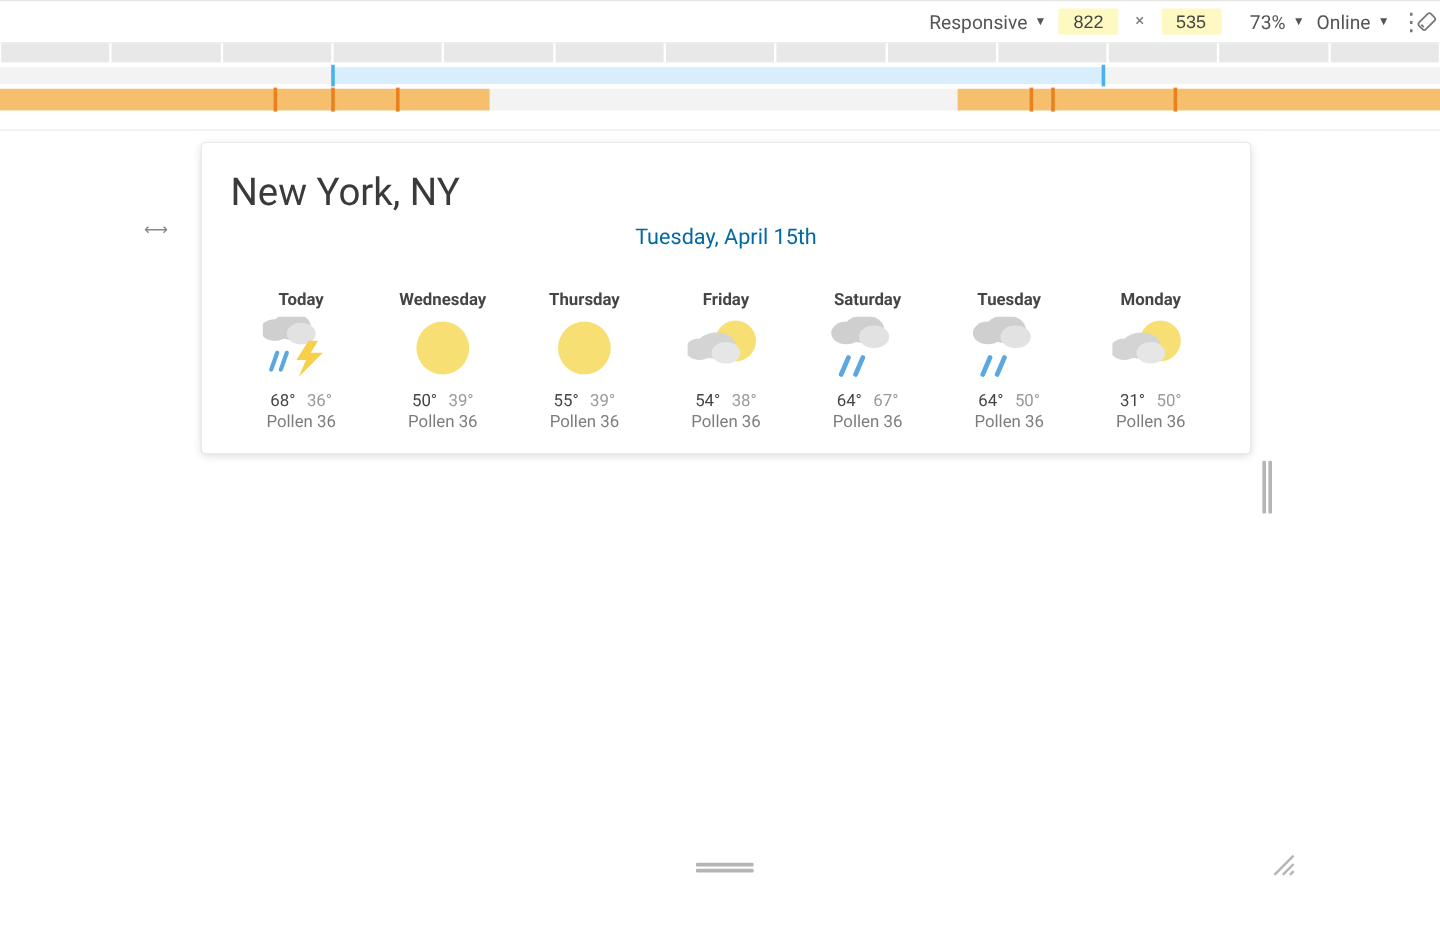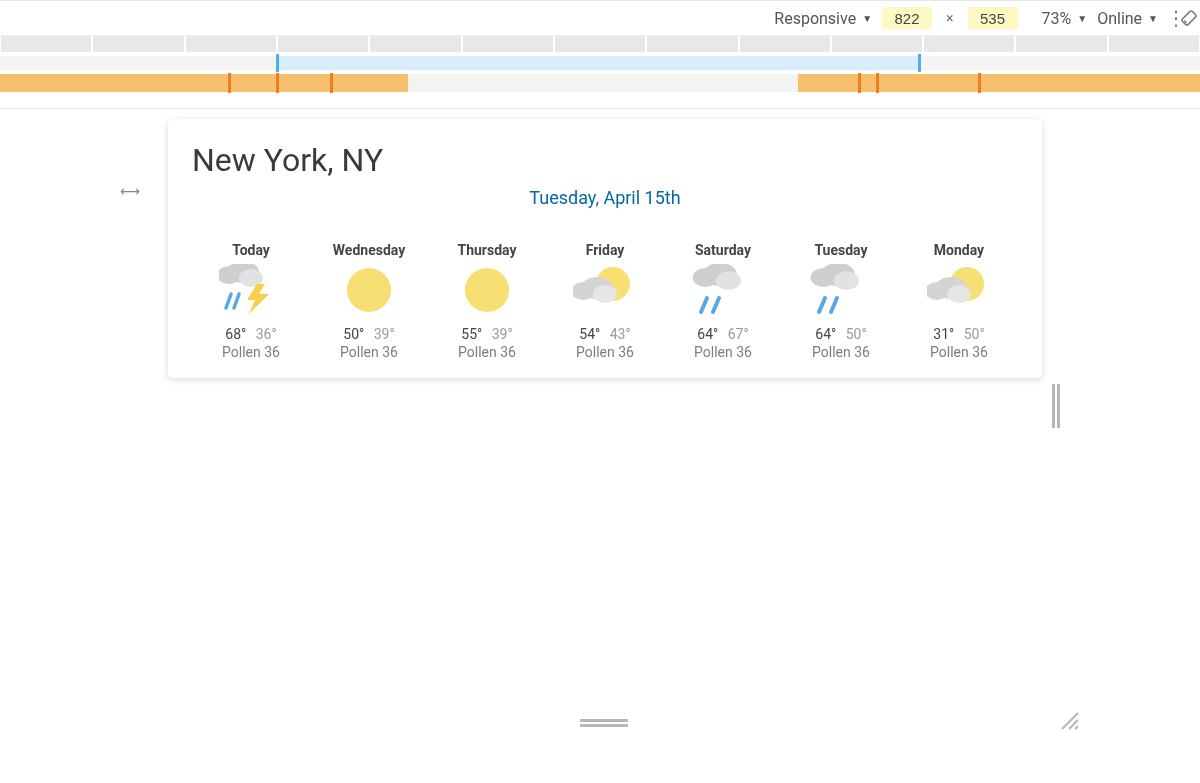--- a/index.html
+++ b/index.html
@@ -414,21 +414,21 @@
     <div class="dname">Friday</div>
     <div class="dicon"><svg viewBox="0 0 64 52">
       <circle cx="40" cy="20" r="17" fill="#f7df74"></circle>
 
     <ellipse cx="24" cy="24" rx="16" ry="11" fill="#d4d4d4"></ellipse>
     <ellipse cx="10" cy="27" rx="12" ry="9" fill="#d4d4d4"></ellipse>
     <ellipse cx="32" cy="30" rx="12" ry="9" fill="#e6e6e6"></ellipse>
     </svg></div>
     <div class="temps">
       <span class="hi">54°</span>
-      <span class="lo">43°</span>
+      <span class="lo">38°</span>
     </div>
     <div class="pollen">Pollen 36</div>
           </div>
           <div class="fday">
     <div class="dname">Saturday</div>
     <div class="dicon"><svg viewBox="0 0 64 52">
 
     <ellipse cx="29" cy="10.3" rx="16.8" ry="11.55" fill="#cfcfcf"></ellipse>
     <ellipse cx="14.3" cy="13.450000000000001" rx="12.600000000000001" ry="9.450000000000001" fill="#cfcfcf"></ellipse>
     <ellipse cx="37.400000000000006" cy="16.6" rx="12.600000000000001" ry="9.450000000000001" fill="#e2e2e2"></ellipse>

